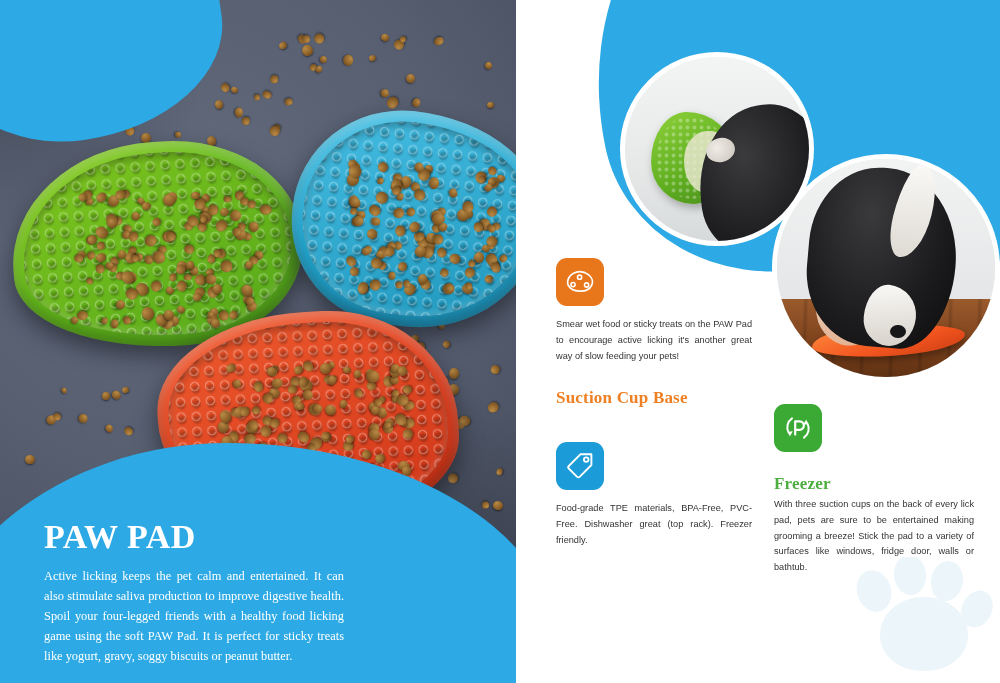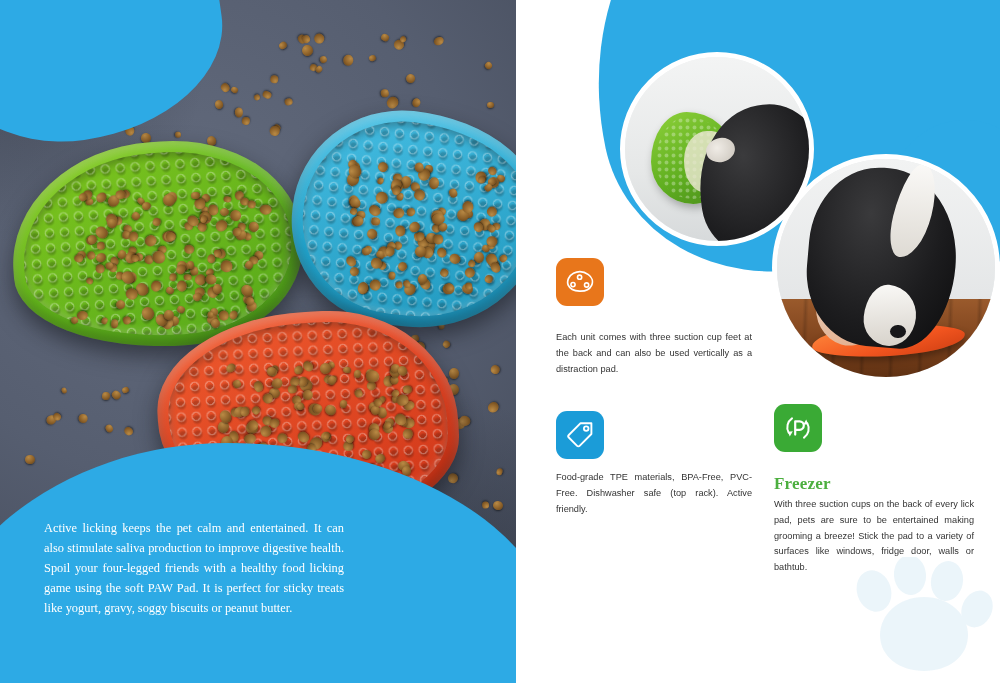--- a/index.html
+++ b/index.html
@@ -836,20 +836,21 @@
         <div class="kibble" style="width: 10px; height: 8.5px; left: 258px; top: 442.7px; transform: rotate(164deg);"></div>
         <div class="kibble" style="width: 9.9px; height: 9px; left: 239.7px; top: 406.7px; transform: rotate(286deg);"></div>
         <div class="kibble" style="width: 10.4px; height: 10.1px; left: 277px; top: 433px; transform: rotate(218deg);"></div>
         <div class="kibble" style="width: 8.7px; height: 9.5px; left: 398px; top: 365.9px; transform: rotate(334deg);"></div>
       </div>
 
     <div id="wave-top-left"></div>
     <div id="wave-bottom-left"></div>
 
     <div id="headline-block">
+      <div id="page-title">PAW PAD</div>
       <div id="page-intro">Active licking keeps the pet calm and  entertained. It can also stimulate saliva production to improve digestive health. Spoil your four-legged friends with a healthy food licking game using the soft PAW Pad. It is perfect for sticky treats like yogurt, gravy, soggy biscuits or peanut butter.</div>
     </div>
   </div>
 
   <div id="panel-divider"></div>
 
   <div id="right-panel">
 
     <div id="wave-top-right"></div>
     <div id="wave-right-edge"></div>
@@ -888,34 +889,35 @@
 
       <div class="feature">
         <div class="feature-icon icon-orange">
           <svg width="30" height="24" viewBox="0 0 30 24">
             <path d="M8.5 3.2 C13 1 19 1.4 23.4 4.6 C27 7.2 28.4 11.6 26.6 15.4 C24.8 19.2 20 21.4 14.6 21.2 C9.4 21 4.8 18.8 3.2 15.2 C1.6 11.4 3.6 5.6 8.5 3.2 Z" fill="none" stroke="#ffffff" stroke-width="1.7"></path>
             <circle cx="14.6" cy="7.2" r="2.1" fill="none" stroke="#ffffff" stroke-width="1.6"></circle>
             <circle cx="8.0" cy="14.6" r="2.1" fill="none" stroke="#ffffff" stroke-width="1.6"></circle>
             <circle cx="21.6" cy="15.0" r="2.1" fill="none" stroke="#ffffff" stroke-width="1.6"></circle>
           </svg>
         </div>
+        <div class="feature-body">Smear wet food or sticky treats on the PAW Pad to encourage active licking it's another great way of slow feeding your pets!</div>
       </div>
 
       <div class="feature" style="margin-top:24px">
-        <div class="feature-body">Each unit comes with three suction cup feet at the back and can also be used vertically as a distraction pad.</div>
+        <div class="feature-title title-orange">Suction Cup Base</div>
       </div>
 
       <div class="feature" style="margin-top:34px">
         <div class="feature-icon icon-blue">
           <svg width="28" height="28" viewBox="0 0 28 28">
             <path d="M14.6 2.2 L25.4 2.2 L25.4 13.0 L13.6 24.8 C12.9 25.5 11.8 25.5 11.1 24.8 L2.8 16.5 C2.1 15.8 2.1 14.7 2.8 14.0 Z" fill="none" stroke="#ffffff" stroke-width="1.9" stroke-linejoin="round"></path>
             <circle cx="20.2" cy="7.6" r="2.3" fill="none" stroke="#ffffff" stroke-width="1.8"></circle>
           </svg>
         </div>
-        <div class="feature-body">Food-grade TPE materials, BPA-Free, PVC-Free. Dishwasher safe (top rack). Active friendly.</div>
+        <div class="feature-body">Food-grade TPE materials, BPA-Free, PVC-Free. Dishwasher great (top rack). Freezer friendly.</div>
       </div>
 
     </div>
 
     <div class="feature-col" id="col-right">
 
       <div class="feature">
         <div class="feature-icon icon-green">
           <svg width="30" height="30" viewBox="0 0 30 30">
             <path d="M24.4 10.4 A11 11 0 0 1 21.0 24.6" fill="none" stroke="#ffffff" stroke-width="2" stroke-linecap="round"></path>

